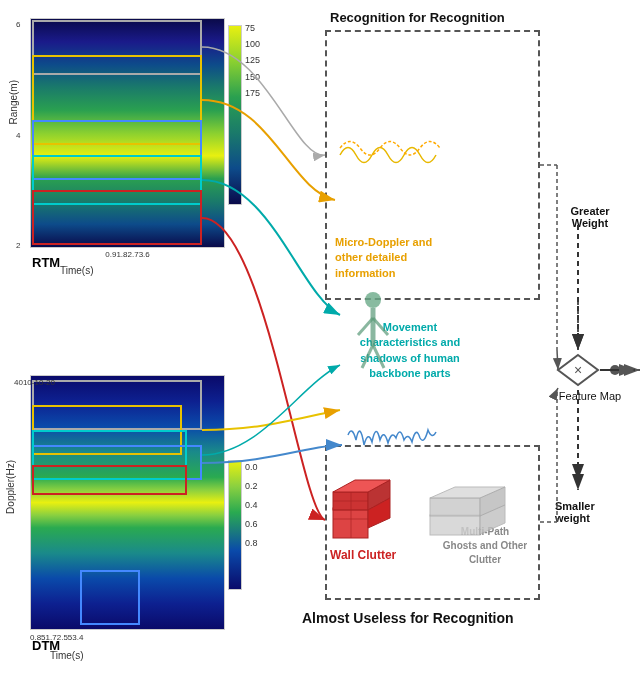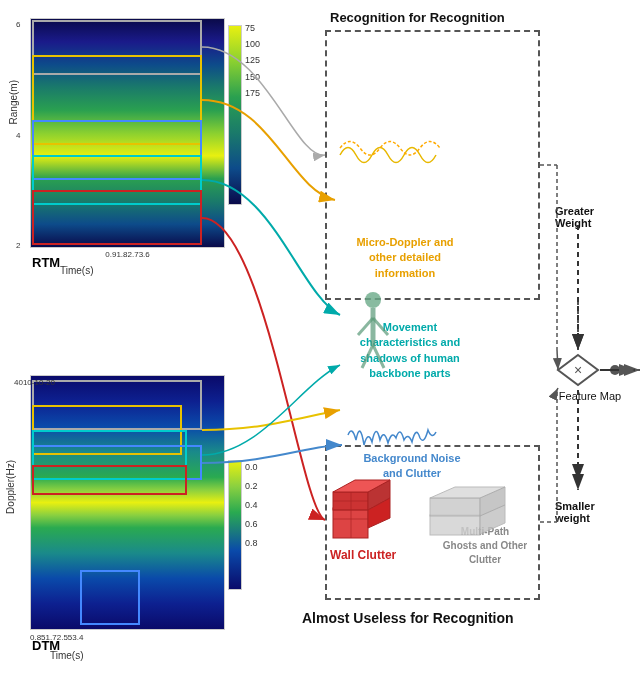--- a/index.html
+++ b/index.html
@@ -281,21 +281,21 @@
       color: #111;
     }
     
     .label-microdoppler {
       position: absolute;
       left: 335px;
       top: 235px;
       font-size: 11px;
       color: #e8a000;
       font-weight: bold;
-      text-align: center;
+      text-align: left;
       width: 140px;
       line-height: 1.4;
     }
     
     .label-movement {
       position: absolute;
       left: 340px;
       top: 320px;
       font-size: 11px;
       color: #00aaaa;
@@ -338,21 +338,21 @@
       line-height: 1.4;
     }
     
     .label-greater {
       position: absolute;
       left: 555px;
       top: 205px;
       font-size: 11px;
       color: #111;
       font-weight: bold;
-      text-align: left;
+      text-align: center;
       width: 70px;
     }
     .label-featuremap {
       position: absolute;
       left: 555px;
       top: 390px;
       font-size: 11px;
       color: #111;
       font-weight: normal;
       text-align: center;
@@ -467,21 +467,20 @@
   </div>
 
   <div class="label-dtm">DTM</div>
   <div class="label-time-dtm">Time(s)</div>
   <div class="label-doppler">Doppler(Hz)</div>
 
   <div class="label-meaningful">Recognition for Recognition</div>
   <div class="label-useless">Almost Useless for Recognition</div>
   <div class="label-microdoppler">Micro-Doppler and<br>other detailed<br>information</div>
   <div class="label-movement">Movement<br>characteristics and<br>shadows of human<br>backbone parts</div>
-  <div class="label-bgnoise">Background Noise<br>and Clutter</div>
   <div class="label-wallclutter">Wall Clutter</div>
   <div class="label-multipath">Multi-Path<br>Ghosts and Other<br>Clutter</div>
   <div class="label-greater">Greater<br>Weight</div>
   <div class="label-featuremap">Feature Map</div>
   <div class="label-smaller">Smaller<br>weight</div>
 
   <div class="dashed-box-top"></div>
   <div class="dashed-box-bottom"></div>
 
   <svg class="svg-overlay" xmlns="http://www.w3.org/2000/svg">

